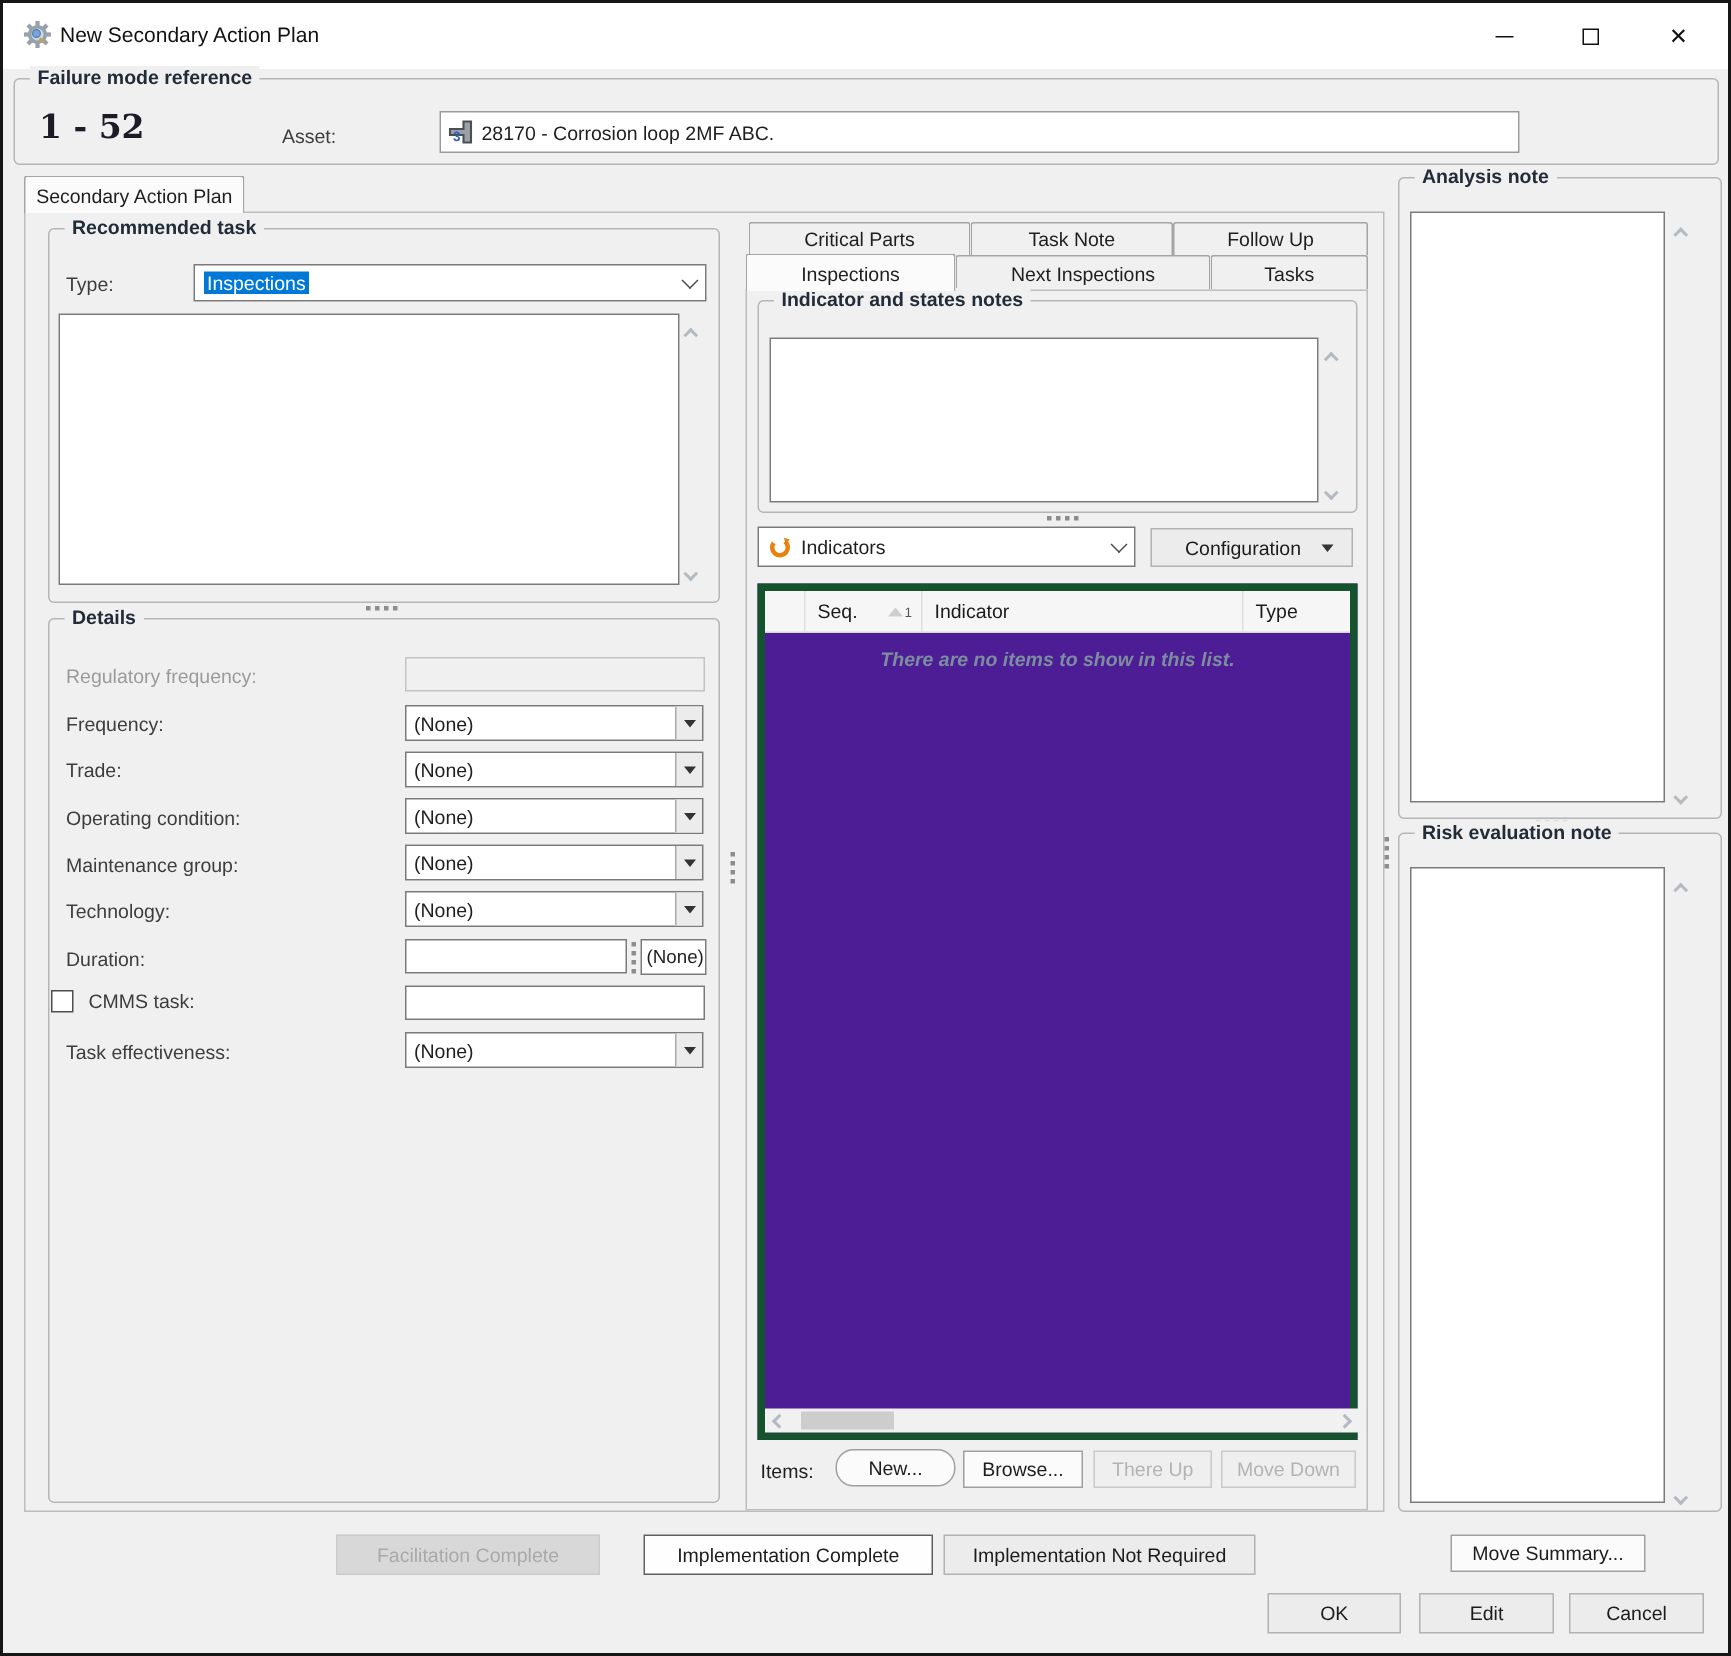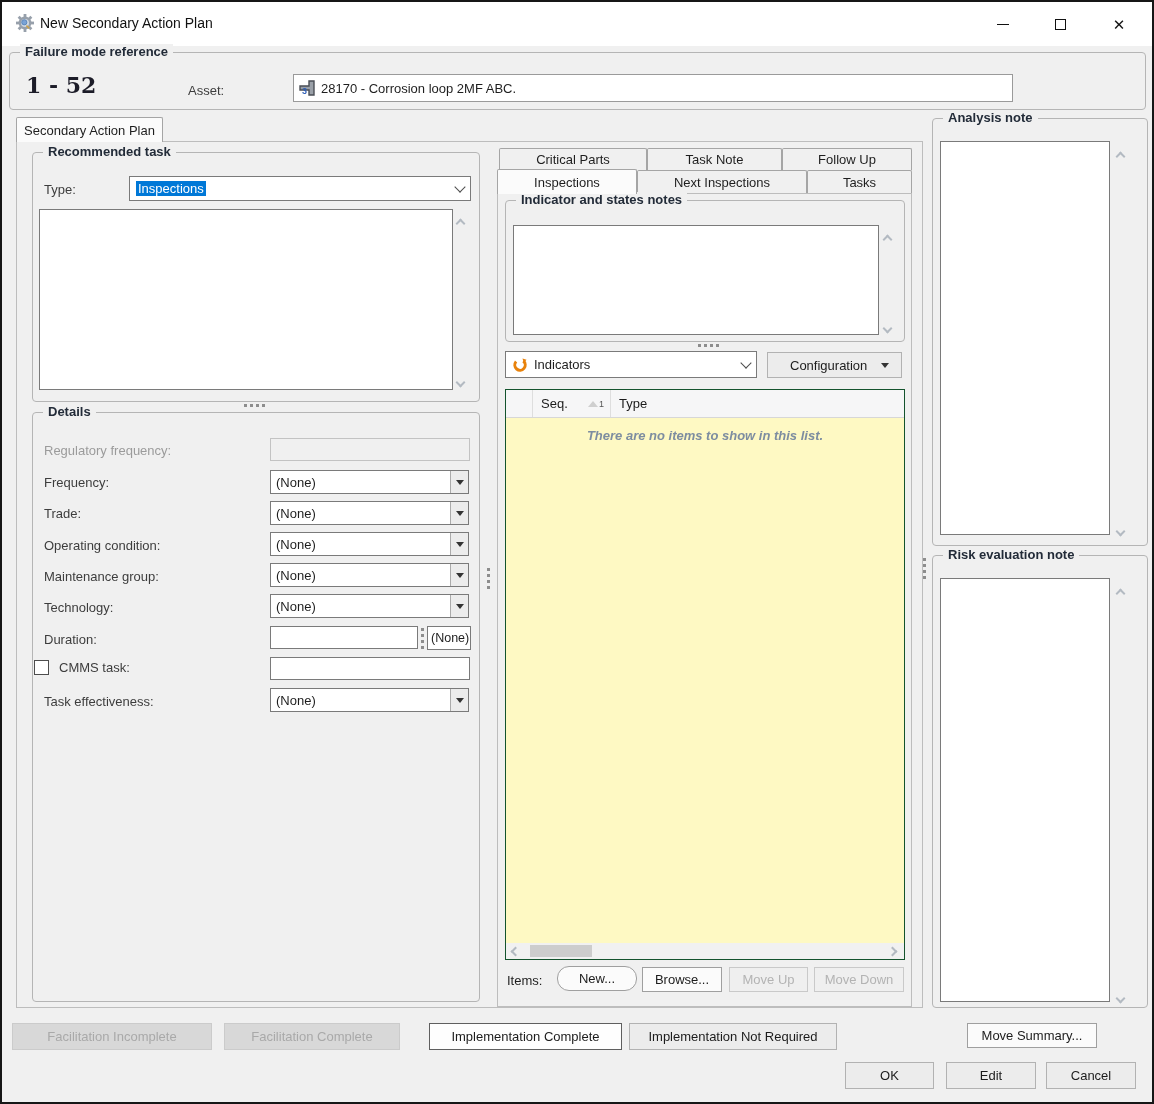--- a/index.html
+++ b/index.html
@@ -59,21 +59,21 @@
 
   
   .btn { position:absolute; display:flex; align-items:center; justify-content:center;
          font-size:13px; background:#ececec; border:1px solid #b2b2b2; color:#1c1c1c; }
   .btn-white { background:#fbfbfb; border-color:#9f9f9f; }
   .btn-strong { background:#fefefe; border-color:#5f5f5f; }
   .btn-gray-disabled { background:#d8d8d8; color:#a9a9a9; border-color:#cbcbcb; }
   .btn-light-disabled { background:#efefef; color:#b3b3b3; border-color:#c9c9c9; }
 
   
-  .grid { position:absolute; border:1px solid #14532d; background:#fef9c3; }
+  .grid { position:absolute; border:5px solid #14532d; background:#4c1d95; }
   .grid-header { display:flex; height:28px; background:#f6f6f7; border-bottom:1px solid #d7d7d7; }
   .grid-header .hc { display:flex; align-items:center; padding-left:8px; border-right:1px solid #dedede; font-size:13px; color:#1b1b1b; }
   .grid-header .hc:last-child { border-right:none; }
   .empty-msg { position:absolute; width:100%; text-align:center; font-weight:bold; font-style:italic; color:#7d8da0; font-size:13px; }
   .hscroll { position:absolute; height:16px; background:#f1f1f1; display:flex; align-items:center; }
   .hthumb { position:absolute; top:2px; height:12px; background:#cdcdcd; }
 
   .lbl { position:absolute; font-size:13px; color:#3d3d3d; white-space:nowrap; }
   .lbl.disabled { color:#9b9b9b; }
   .checkbox { position:absolute; width:15px; height:15px; background:#fff; border:1px solid #4d4d4d; }
@@ -282,20 +282,23 @@
   <div class="grid" style="left:503px; top:387px; width:400px; height:571px;">
     <div class="grid-header">
       <div class="hc" style="width:27px;"></div>
       <div class="hc" style="width:78px; justify-content:space-between; padding-right:6px;">
         <span>Seq.</span>
         <span style="display:inline-flex; align-items:center; gap:1px;">
           <span class="tri-up-light"></span>
           <span style="font-size:9px; color:#555;">1</span>
         </span>
       </div>
+      <div class="hc" style="width:214px;">
+        <span>Indicator</span>
+      </div>
       <div class="hc" style="flex:1;">
         <span>Type</span>
       </div>
     </div>
     <div class="empty-msg" style="top:38px;">There are no items to show in this list.</div>
 
     <div class="hscroll" style="left:0; bottom:0; width:398px;">
       <span style="margin-left:6px;" class="chev left"></span>
       <span class="hthumb" style="left:24px; width:62px;"></span>
       <span style="position:absolute; right:8px;" class="chev right"></span>
@@ -303,21 +306,21 @@
   </div>
 
   <span class="lbl" style="left:505px; top:971px; color:#1e1e1e;">Items:</span>
   <div class="btn btn-white" style="left:555px; top:964px; width:80px; height:25px;border-radius:12px;">
     <span>New...</span>
   </div>
   <div class="btn btn-white" style="left:640px; top:965px; width:80px; height:25px;">
     <span>Browse...</span>
   </div>
   <div class="btn btn-light-disabled" style="left:727px; top:965px; width:79px; height:25px;">
-    <span>Move Up</span>
+    <span>There Up</span>
   </div>
   <div class="btn btn-light-disabled" style="left:812px; top:965px; width:90px; height:25px;">
     <span>Move Down</span>
   </div>
 
   <div class="groupbox" style="left:930px; top:116px; width:216px; height:428px;">
     <span class="glabel">Analysis note</span>
   </div>
   <div class="textarea" style="left:938px; top:139px; width:170px; height:394px;"></div>
   <span class="scroll-chev" style="left:1115px; top:146px;"><span class="chev up"></span></span>
@@ -336,23 +339,20 @@
       <i></i>
     </div>
 
   <div class="groupbox" style="left:930px; top:553px; width:216px; height:453px;">
     <span class="glabel">Risk evaluation note</span>
   </div>
   <div class="textarea" style="left:938px; top:576px; width:170px; height:424px;"></div>
   <span class="scroll-chev" style="left:1115px; top:583px;"><span class="chev up"></span></span>
   <span class="scroll-chev" style="left:1115px; top:988px;"><span class="chev down"></span></span>
 
-  <div class="btn btn-gray-disabled" style="left:10px; top:1021px; width:200px; height:27px;">
-    <span>Facilitation Incomplete</span>
-  </div>
   <div class="btn btn-gray-disabled" style="left:222px; top:1021px; width:176px; height:27px;">
     <span>Facilitation Complete</span>
   </div>
   <div class="btn btn-strong" style="left:427px; top:1021px; width:193px; height:27px;">
     <span>Implementation Complete</span>
   </div>
   <div class="btn" style="left:627px; top:1021px; width:208px; height:27px;">
     <span>Implementation Not Required</span>
   </div>
   <div class="btn btn-white" style="left:965px; top:1021px; width:130px; height:25px;">

